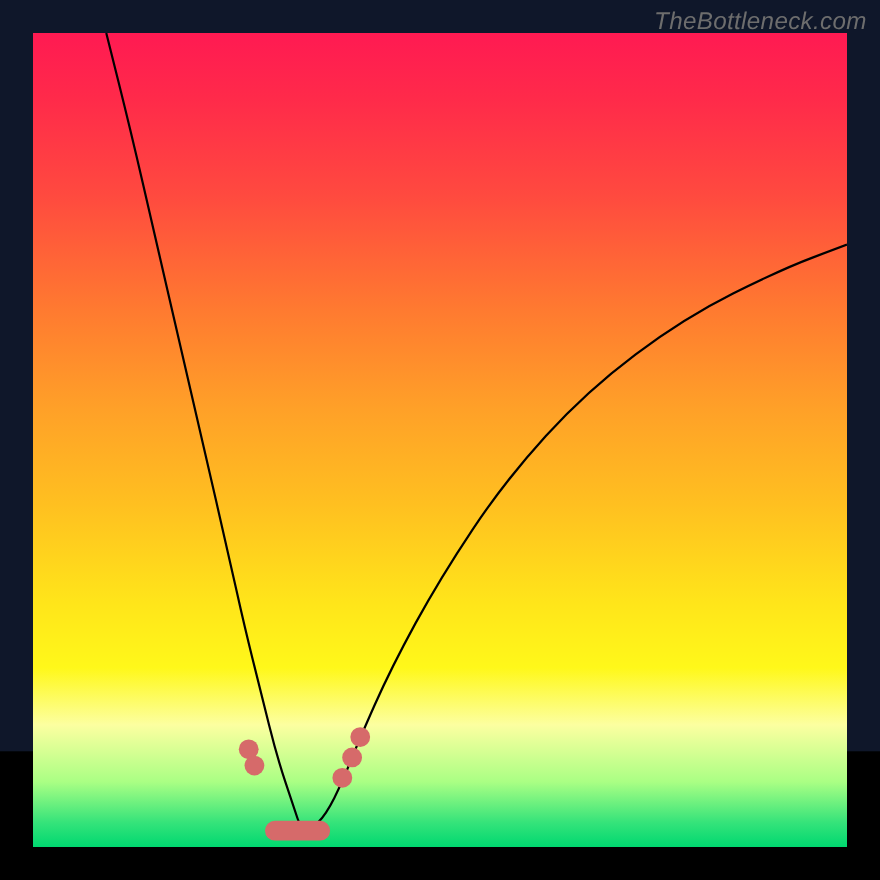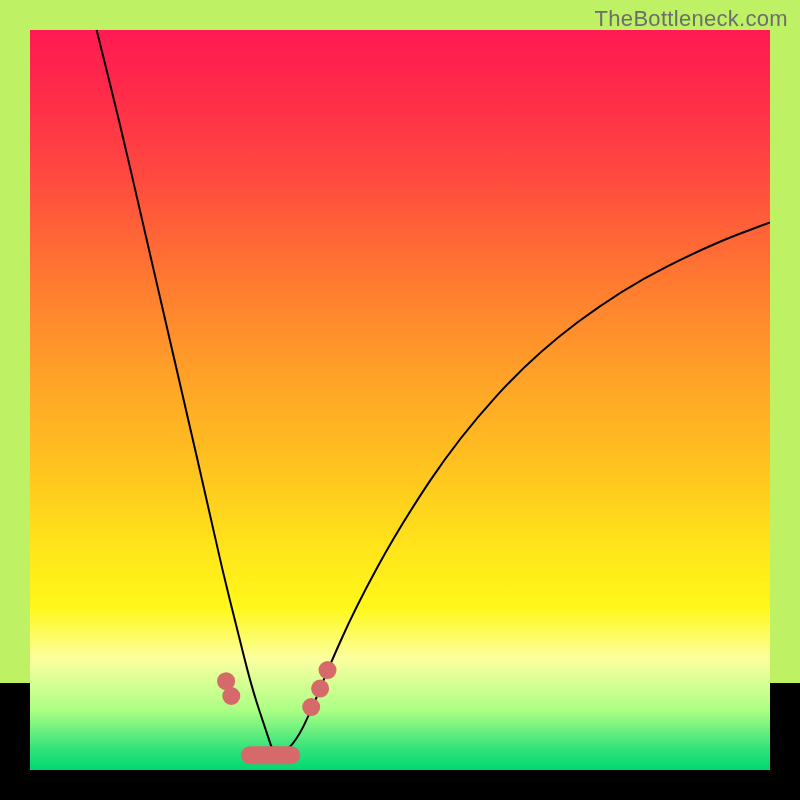--- a/index.html
+++ b/index.html
@@ -8,21 +8,22 @@
     width: 800px;
     height: 800px;
     overflow: hidden;
     background: #000;
     font-family: Arial, Helvetica, sans-serif;
   }
   .frame {
     position: relative;
     width: 800px;
     height: 683px;
-    background: #bef264;
+    background: #0f172a;
+    font-style: italic;
   }
   .plot-area {
     position: absolute;
     left: 30px;
     top: 30px;
     width: 740px;
     height: 740px;
     
     background: linear-gradient(to bottom,
       #ff1a52 0%,

